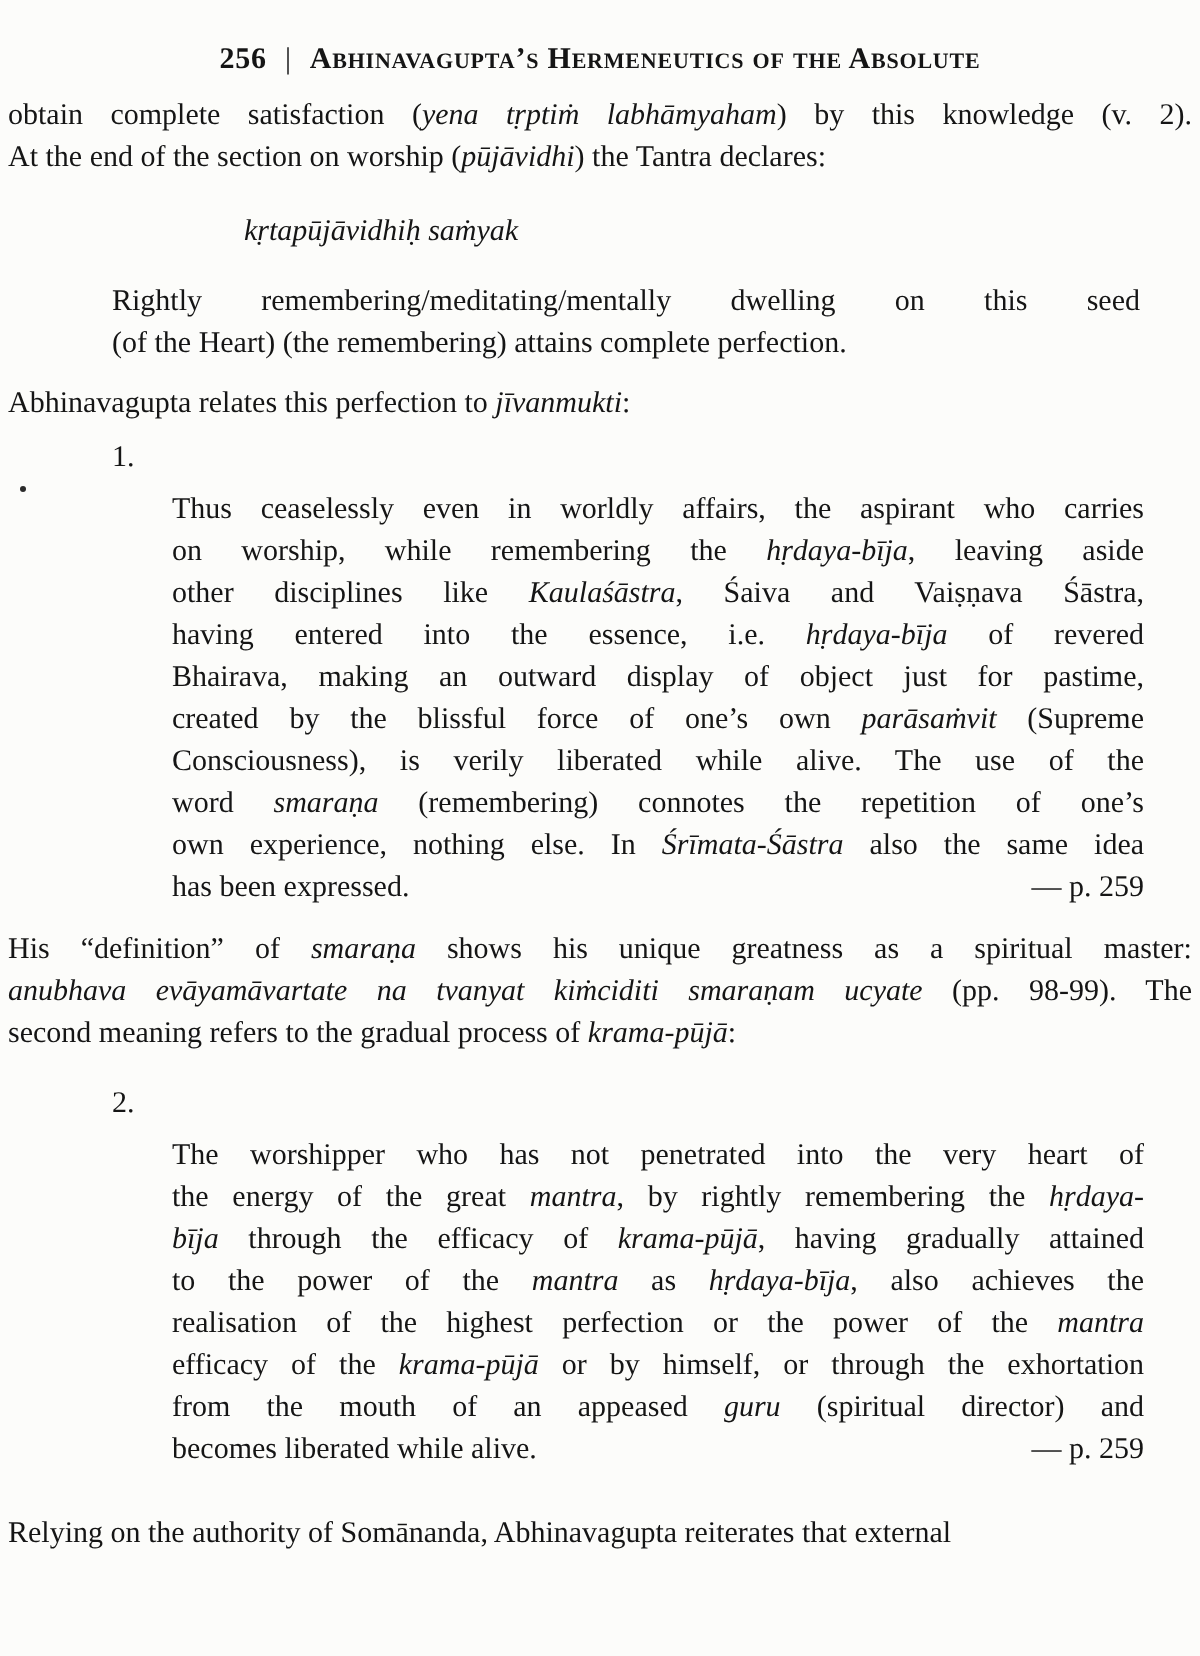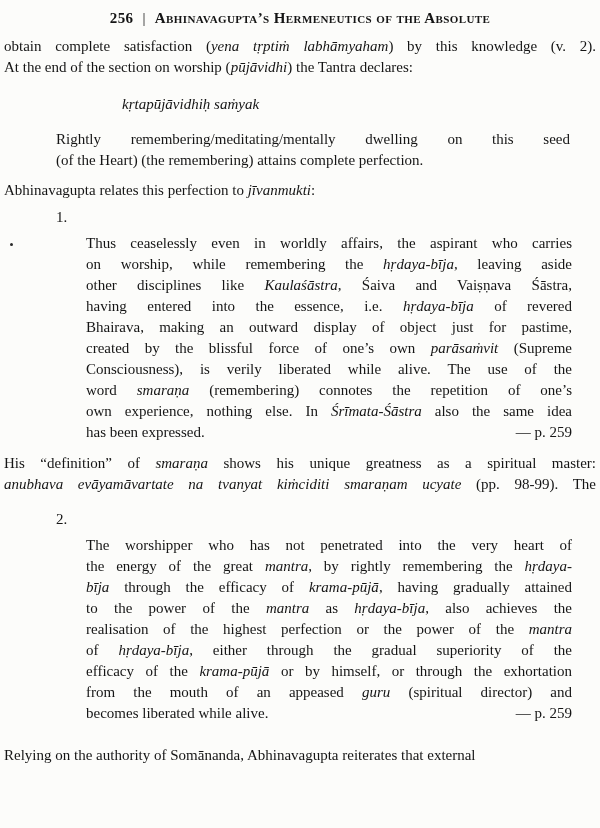--- a/index.html
+++ b/index.html
@@ -1,21 +1,21 @@
 <!DOCTYPE html>
 <html><head>
 <meta charset="utf-8">
 <style>
   html, body { margin: 0; padding: 0; background: #ffffff; }
   .page {
     position: relative;
     width: 600px;
     height: 828px;
     box-sizing: border-box;
-    padding: 8px 4px 0 4px;
+    padding: 20px 4px 0 4px;
     background: #fcfcfa;
     color: #151515;
     font-family: "Liberation Serif", "DejaVu Serif", serif;
     font-size: 15px;
     line-height: 21px;
     overflow: hidden;
   }
   
   .header {
     text-align: center;
@@ -99,31 +99,31 @@
         <div class="tline stretch"><span>Consciousness), is verily liberated while alive. The use of the</span></div>
         <div class="tline stretch"><span>word </span><span class="i">smaraṇa</span><span> (remembering) connotes the repetition of one’s</span></div>
         <div class="tline stretch"><span>own experience, nothing else. In </span><span class="i">Śrīmata-Śāstra</span><span> also the same idea</span></div>
         <div class="tline"><span class="right">— p. 259</span><span>has been expressed.</span></div>
       </div>
   </div>
 
   <div class="para p3">
       <div class="tline stretch"><span>His “definition” of </span><span class="i">smaraṇa</span><span> shows his unique greatness as a spiritual master:</span></div>
       <div class="tline stretch"><span class="i">anubhava evāyamāvartate na tvanyat kiṁciditi smaraṇam ucyate</span><span> (pp. 98-99). The</span></div>
+      <div class="tline"><span>second meaning refers to the gradual process of </span><span class="i">krama-pūjā</span><span>:</span></div>
     </div>
 
   <div class="item item2">
     <div class="num">2.</div>
     <div class="ibody">
         <div class="tline stretch"><span>The worshipper who has not penetrated into the very heart of</span></div>
         <div class="tline stretch"><span>the energy of the great </span><span class="i">mantra</span><span>, by rightly remembering the </span><span class="i">hṛdaya-</span></div>
         <div class="tline stretch"><span class="i">bīja</span><span> through the efficacy of </span><span class="i">krama-pūjā</span><span>, having gradually attained</span></div>
         <div class="tline stretch"><span>to the power of the </span><span class="i">mantra</span><span> as </span><span class="i">hṛdaya-bīja</span><span>, also achieves the</span></div>
         <div class="tline stretch"><span>realisation of the highest perfection or the power of the </span><span class="i">mantra</span></div>
-        <div class="tline stretch"><span>of </span><span class="i">hṛdaya-bīja</span><span>, either through the gradual superiority of the</span></div>
         <div class="tline stretch"><span>efficacy of the </span><span class="i">krama-pūjā</span><span> or by himself, or through the exhortation</span></div>
         <div class="tline stretch"><span>from the mouth of an appeased </span><span class="i">guru</span><span> (spiritual director) and</span></div>
         <div class="tline"><span class="right">— p. 259</span><span>becomes liberated while alive.</span></div>
       </div>
   </div>
 
   <div class="para p4">
       <div class="tline"><span>Relying on the authority of Somānanda, Abhinavagupta reiterates that external</span></div>
     </div>
 

